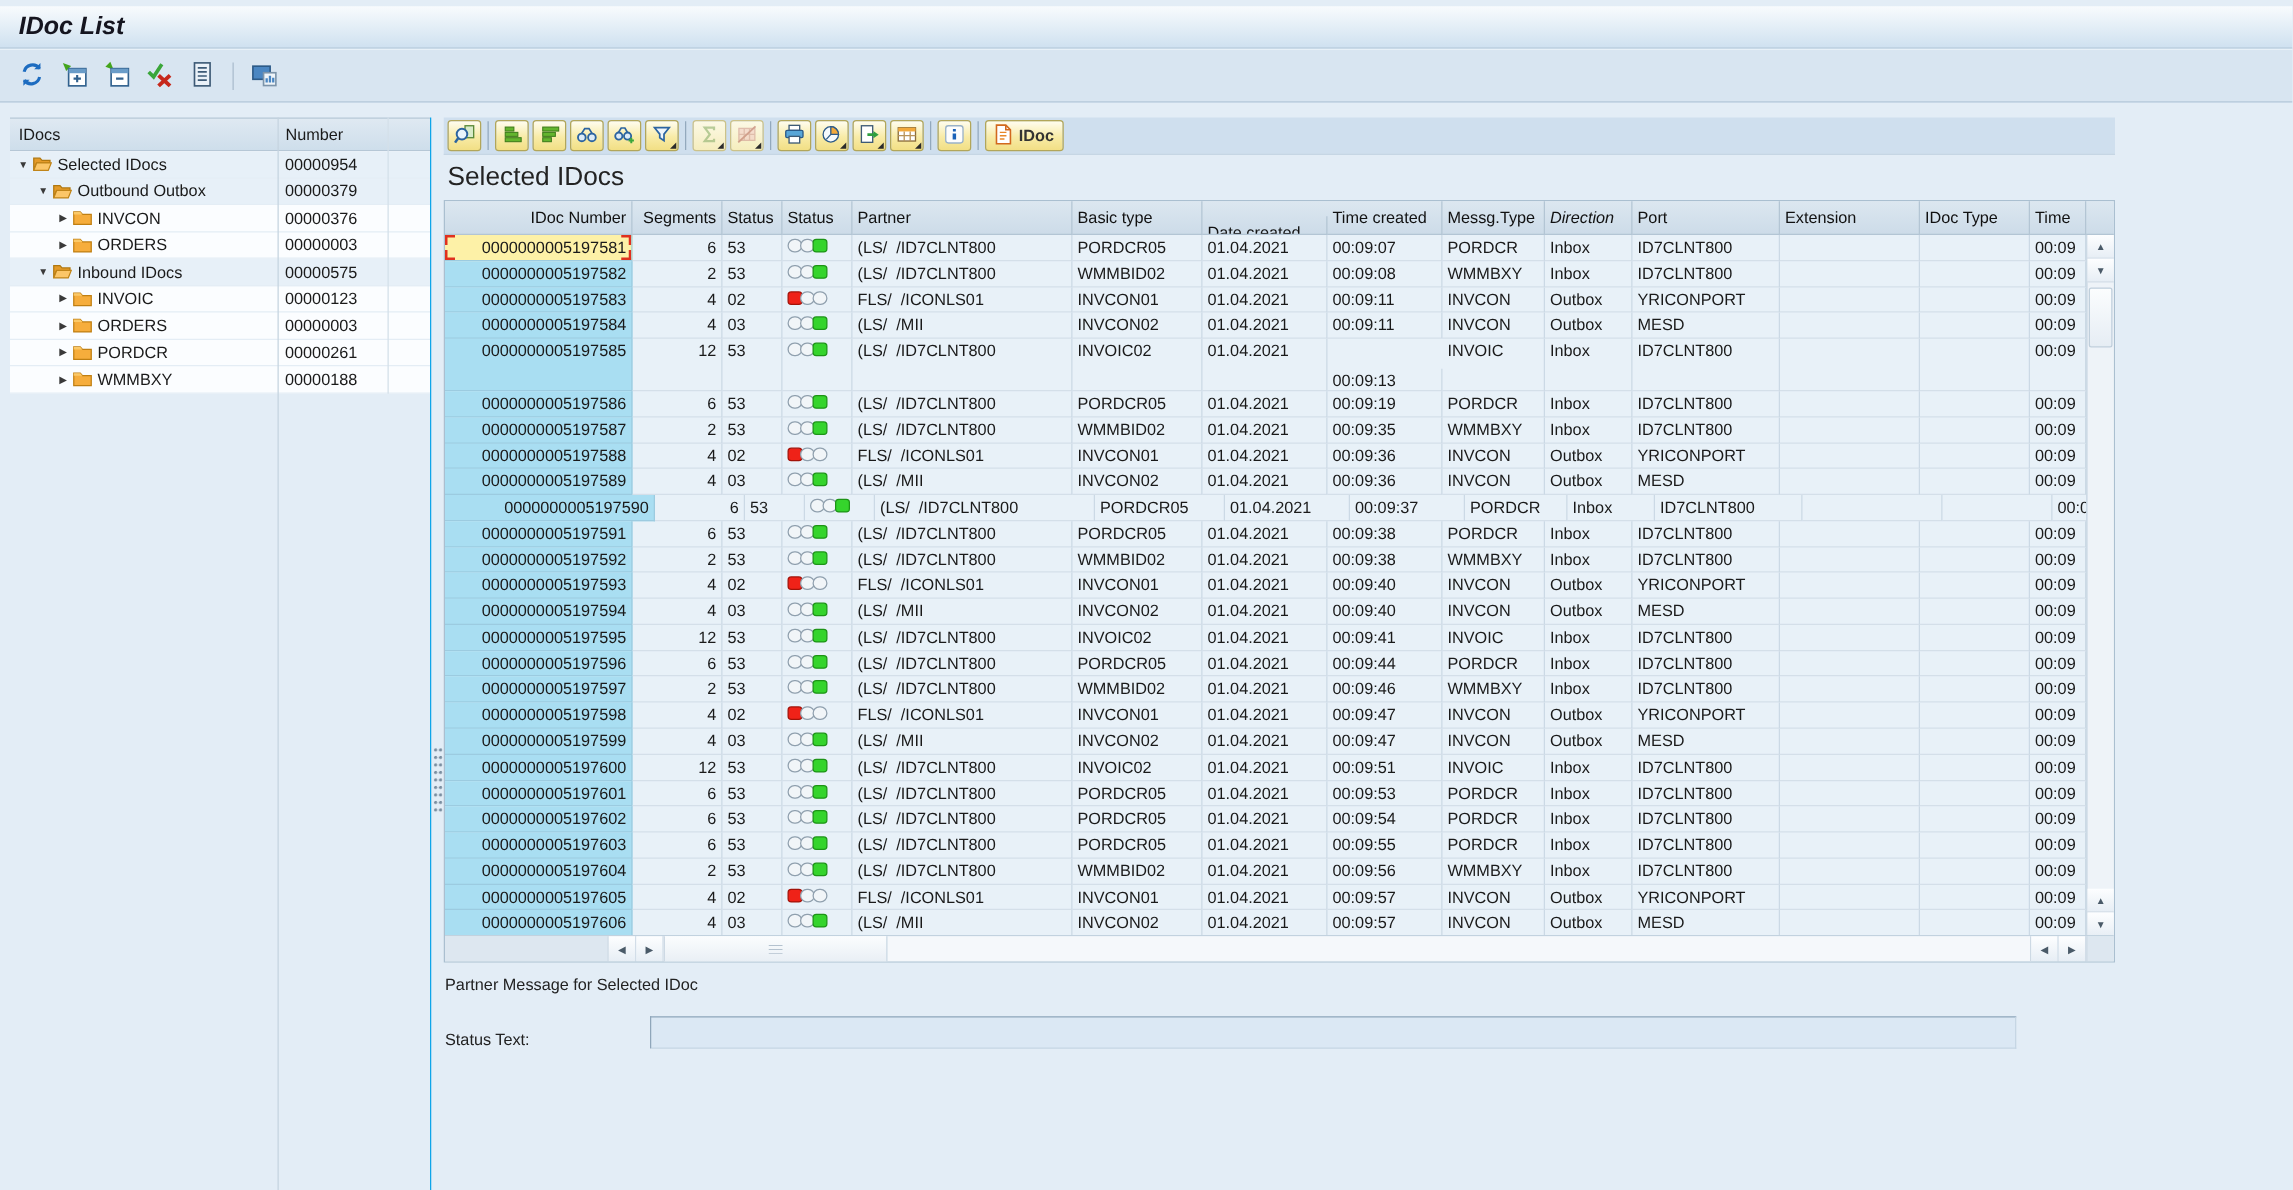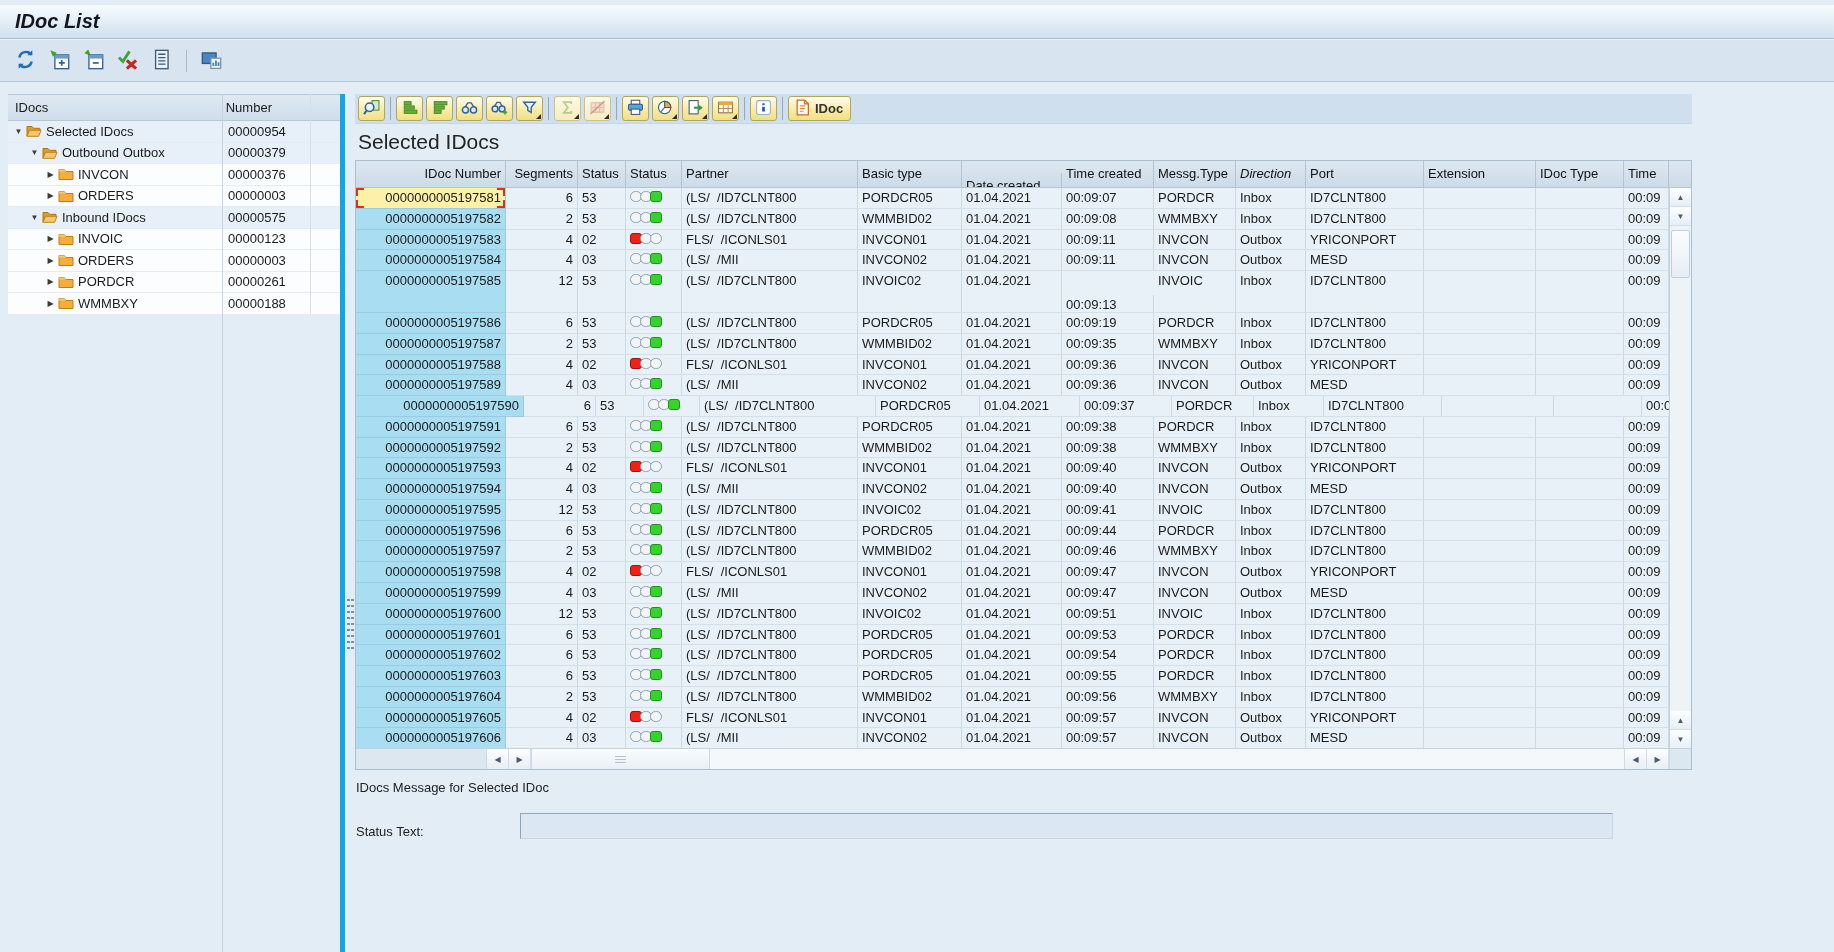--- a/index.html
+++ b/index.html
@@ -23,21 +23,21 @@
   
   .app-toolbar {
     position:absolute; left:0; top:39px; right:0; height:43px;
     background:#d8e5f1; border-bottom:1px solid #b4c8d9; border-top:1px solid #e8f1f8;
     display:flex; align-items:center; padding-left:12px; gap:7px;
   }
   .tb-btn { width:27px; height:27px; display:flex; align-items:center; justify-content:center; cursor:default; }
   .tb-btn svg { width:21px; height:21px; }
   .tb-sep { width:1px; height:22px; background:#a9bccd; margin:0 4px; }
   
-  .tree-panel { position:absolute; left:8px; top:94px; width:337px; height:858px; border-right:5px solid #0ea5e9; }
+  .tree-panel { position:absolute; left:8px; top:94px; width:337px; height:858px; border-right:1px solid #0ea5e9; }
   .tree-header {
     display:flex; height:27px;
     background: linear-gradient(#dfe9f2, #cedeeb);
     border-top:1px solid #b6c7d6; border-bottom:1px solid #b6c7d6;
   }
   .tree-header .th { padding:5px 0 0 7px; overflow:hidden; white-space:nowrap; }
   .tree-rows { background:#fbfdff; }
   .tree-row { display:flex; height:21.5px; align-items:center; border-bottom:1px solid #e4edf5; }
   .tree-row.parent { background:#e7f0f8; }
   .tc1 { width:214px; display:flex; align-items:center; overflow:hidden; white-space:nowrap; }
@@ -893,20 +893,20 @@
         </div>
       </div>
       <div class="sb-btn h">◀</div>
       <div class="sb-btn h">▶</div>
       <div class="h-corner"></div>
     </div>
   </div>
 </div>
 
 <div class="status-panel">
-  <div class="sp-head">IDocs Message for Selected IDoc</div>
+  <div class="sp-head">Partner Message for Selected IDoc</div>
   <div id="sp-rows">
       <div class="sp-row">
         <div class="sp-label">Status Text:</div>
         <div class="sp-field"></div>
       </div>
     </div>
 </div>
 
 </body></html>

